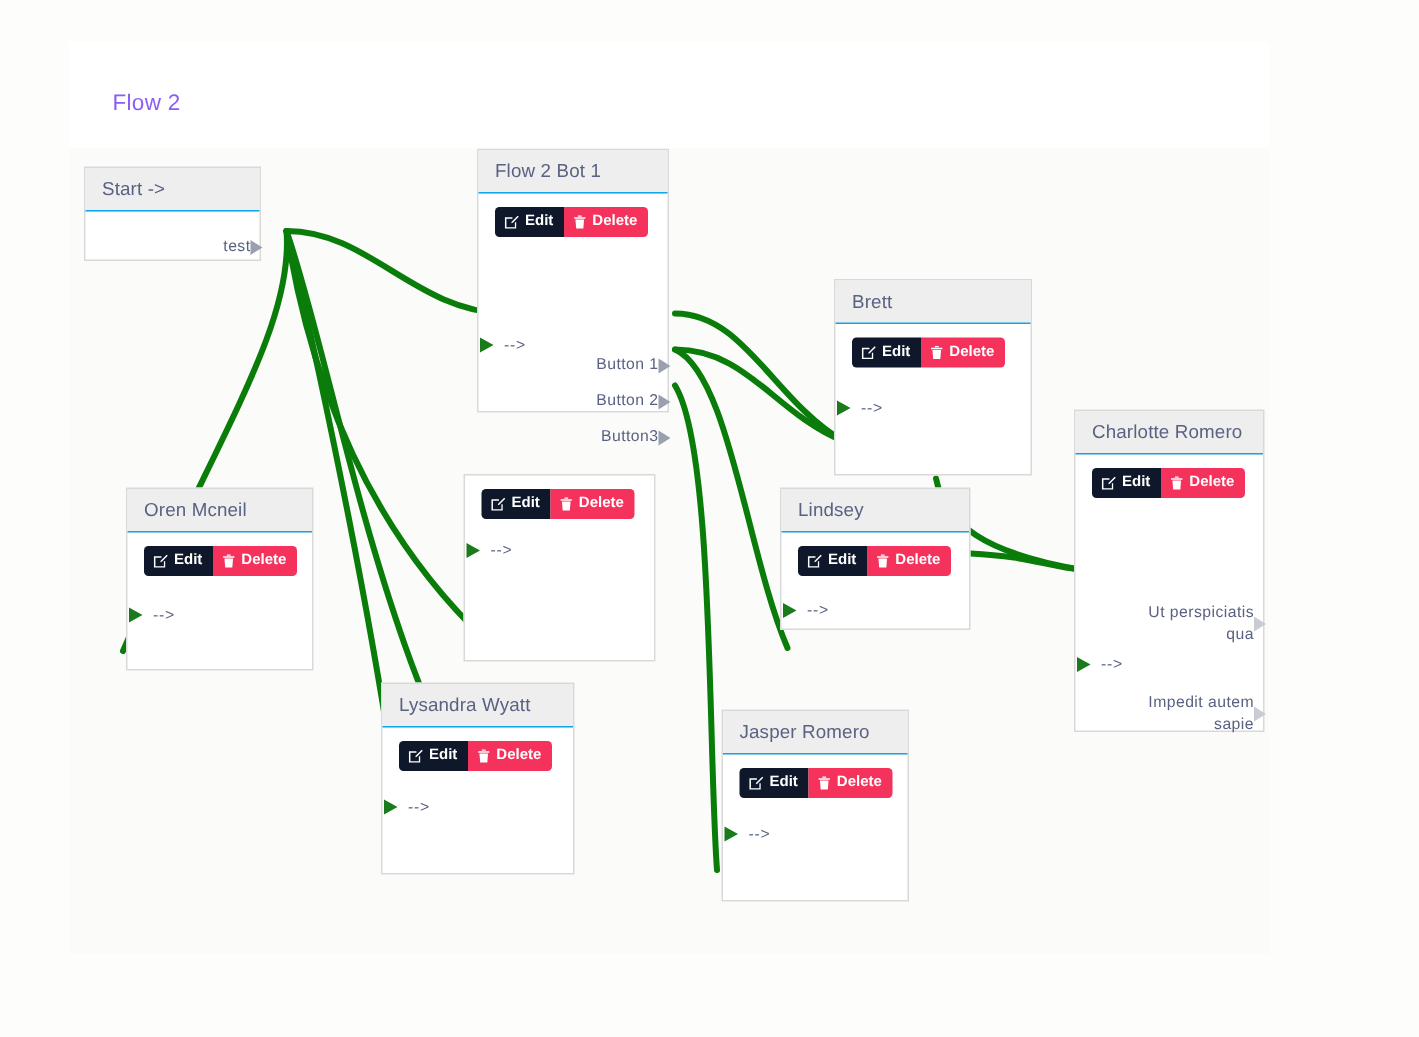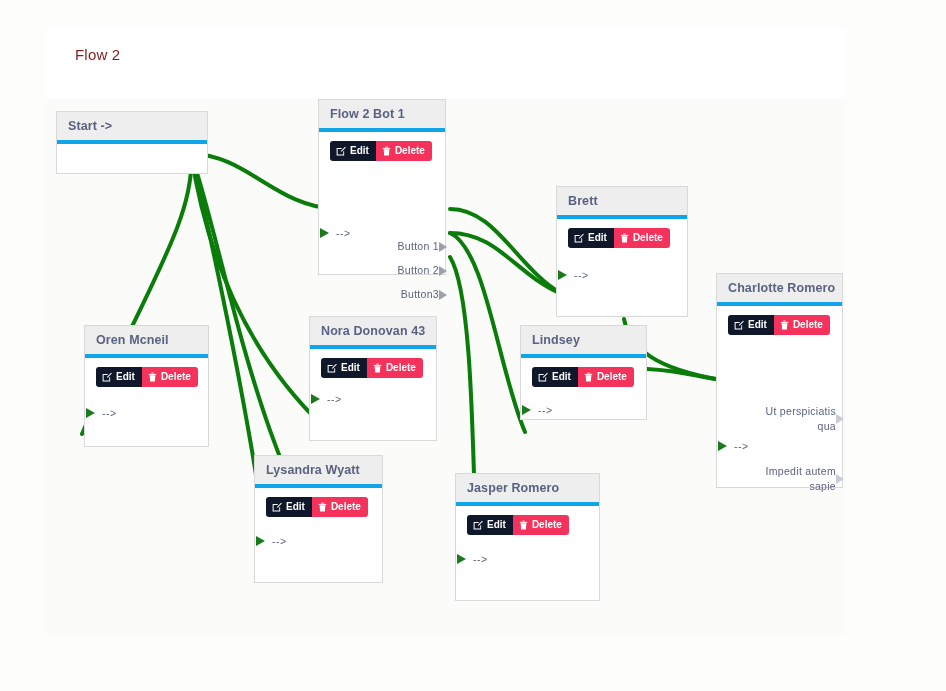--- a/index.html
+++ b/index.html
@@ -23,23 +23,23 @@
     left: 46px;
     top: 28px;
     width: 800px;
     height: 71px;
     background: #ffffff;
     box-sizing: border-box;
   }
   .header-title {
     position: absolute;
     left: 29px;
-    top: 18px;
+    top: 32px;
     font-size: 15px;
-    color: #7f1d1d;
+    color: #8b5cf6;
     letter-spacing: .2px;
   }
   
   .canvas {
     position: absolute;
     left: 46px;
     top: 99px;
     width: 800px;
     height: 537px;
     background: #fbfbfa;
@@ -56,24 +56,24 @@
   
   .node {
     position: absolute;
     background: #ffffff;
     border: 1px solid #d9d9d9;
     box-sizing: border-box;
     z-index: 3;
   }
   .node-header {
     background: #eeeeee;
-    border-bottom: 4px solid #0ea5e9;
+    border-bottom: 1px solid #0ea5e9;
     padding: 7px 10px 7px 11px;
     font-size: 12.5px;
-    font-weight: bold;
+    font-weight: normal;
     color: #5a6282;
     white-space: nowrap;
     letter-spacing: .1px;
   }
   .node.start .node-header { font-size: 12.5px; }
   .node-body {
     position: relative;
     height: calc(100% - 31px);
   }
   .btn-row {
@@ -166,22 +166,25 @@
         <path d="M 145,55 C 160,150 196,250 278,328" fill="none" stroke="#0a7c0a" stroke-width="4" stroke-linecap="round"></path>
         <path d="M 145,55 C 168,150 206,330 224,470" fill="none" stroke="#0a7c0a" stroke-width="4" stroke-linecap="round"></path>
         <path d="M 145,55 C 178,150 214,380 302,480" fill="none" stroke="#0a7c0a" stroke-width="4" stroke-linecap="round"></path>
         <path d="M 404,110 C 450,110 470,168 516,195" fill="none" stroke="#0a7c0a" stroke-width="4" stroke-linecap="round"></path>
         <path d="M 404,134 C 452,134 470,176 516,195" fill="none" stroke="#0a7c0a" stroke-width="4" stroke-linecap="round"></path>
         <path d="M 404,134 C 440,150 452,270 479,333" fill="none" stroke="#0a7c0a" stroke-width="4" stroke-linecap="round"></path>
         <path d="M 404,158 C 430,200 426,400 432,481" fill="none" stroke="#0a7c0a" stroke-width="4" stroke-linecap="round"></path>
         <path d="M 578,220 C 584,250 610,270 676,281" fill="none" stroke="#0a7c0a" stroke-width="4" stroke-linecap="round"></path>
         <path d="M 601,270 C 640,272 650,278 676,281" fill="none" stroke="#0a7c0a" stroke-width="4" stroke-linecap="round"></path>
       </svg>
-  <div class="node start" style="left: 10px; top: 12px; width: 152px; height: 63px;">
+  <div class="node start" style="left: 10px; top: 12px; width: 118px; height: 63px;">
         <div class="node-header">Start -&gt;</div>
+        <div class="node-body">
+          <div class="port-out" style="top: 16px;"><span>test</span><span class="nub"></span></div>
+        </div>
       </div>
       <div class="node" style="left: 272px; top: 0px; width: 128px; height: 176px;">
         <div class="node-header">Flow 2 Bot 1</div>
         <div class="node-body">
           <div class="btn-row">
             <div class="btn btn-edit">
               <span class="ico">
                 <svg width="10" height="10" viewBox="0 0 16 16" aria-hidden="true">
                   <path fill="#ffffff" d="M1 3h8v1.6H2.6v9H11.6v-5.4H13V15H1z"></path>
                   <path fill="#ffffff" d="M14.6 1.2l1.1 1.1-6.4 6.4-1.6.5.5-1.6z"></path>
@@ -295,21 +298,20 @@
               <span class="lbl">Delete</span>
             </div>
           </div>
           <div class="port-in" style="left: 10px; top: 49px;">
             <span class="arrow-in"></span>
             <span class="txt">--&gt;</span>
           </div>
         </div>
       </div>
       <div class="node" style="left: 263px; top: 217px; width: 128px; height: 125px;">
-        <div class="node-header">Nora Donovan 43</div>
         <div class="node-body">
           <div class="btn-row">
             <div class="btn btn-edit">
               <span class="ico">
                 <svg width="10" height="10" viewBox="0 0 16 16" aria-hidden="true">
                   <path fill="#ffffff" d="M1 3h8v1.6H2.6v9H11.6v-5.4H13V15H1z"></path>
                   <path fill="#ffffff" d="M14.6 1.2l1.1 1.1-6.4 6.4-1.6.5.5-1.6z"></path>
                 </svg>
               </span>
               <span class="lbl">Edit</span>
@@ -384,21 +386,21 @@
               </span>
               <span class="lbl">Delete</span>
             </div>
           </div>
           <div class="port-in" style="left: 10px; top: 47px;">
             <span class="arrow-in"></span>
             <span class="txt">--&gt;</span>
           </div>
         </div>
       </div>
-      <div class="node" style="left: 409px; top: 374px; width: 145px; height: 128px;">
+      <div class="node" style="left: 435px; top: 374px; width: 125px; height: 128px;">
         <div class="node-header">Jasper Romero</div>
         <div class="node-body">
           <div class="btn-row">
             <div class="btn btn-edit">
               <span class="ico">
                 <svg width="10" height="10" viewBox="0 0 16 16" aria-hidden="true">
                   <path fill="#ffffff" d="M1 3h8v1.6H2.6v9H11.6v-5.4H13V15H1z"></path>
                   <path fill="#ffffff" d="M14.6 1.2l1.1 1.1-6.4 6.4-1.6.5.5-1.6z"></path>
                 </svg>
               </span>

